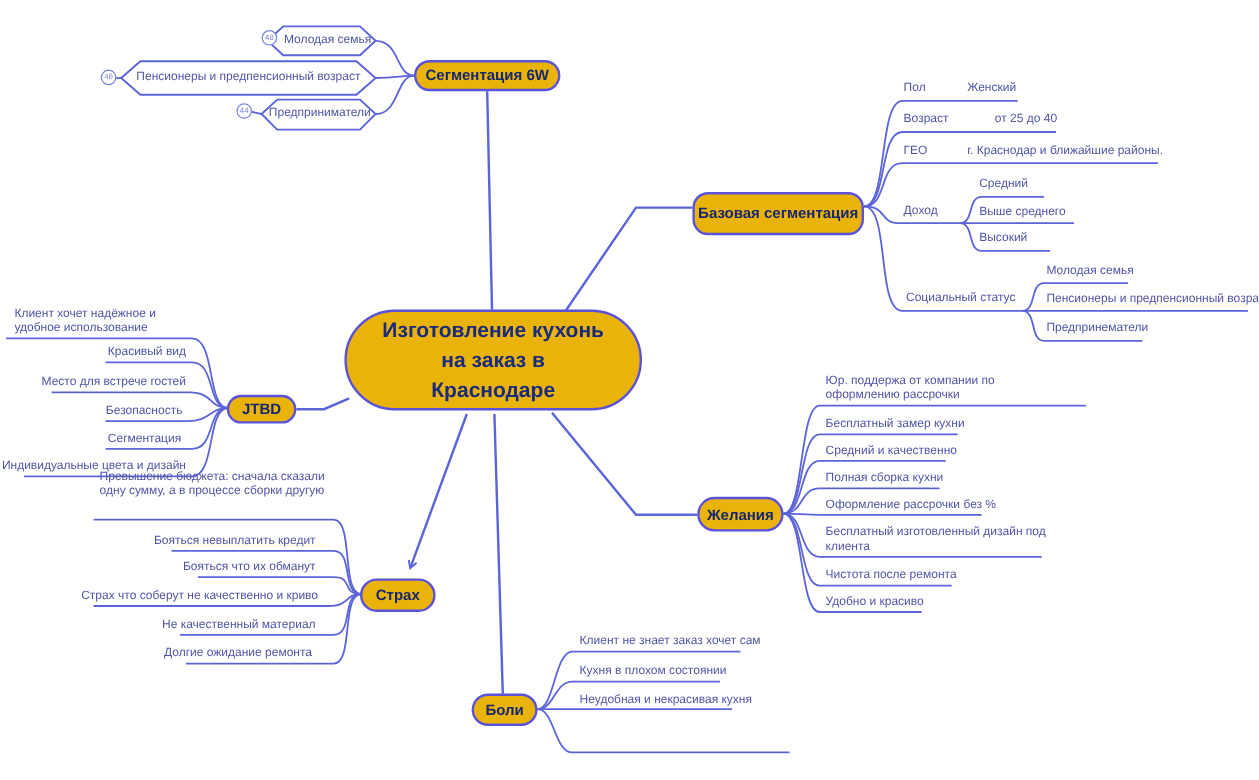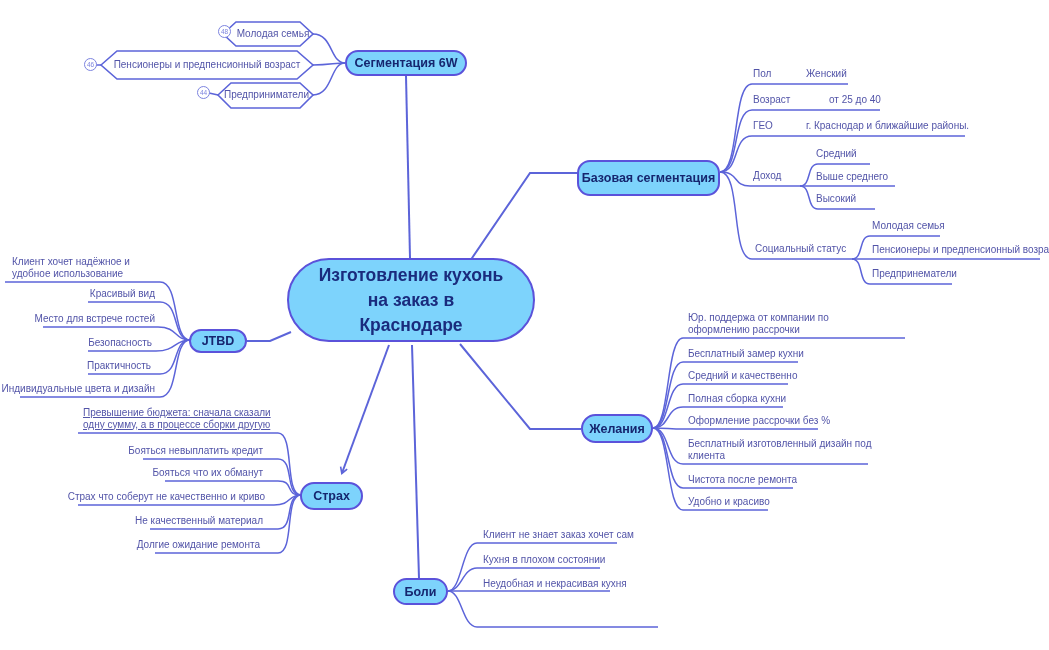--- a/index.html
+++ b/index.html
@@ -1,20 +1,20 @@
 <!DOCTYPE html>
 <html><head>
 <meta charset="utf-8">
 <style>
   html,body{margin:0;padding:0;background:#ffffff;}
   #canvas{position:relative;width:1049px;height:650px;background:#ffffff;overflow:hidden;
           font-family:"Liberation Sans",sans-serif;}
   #wires{position:absolute;left:0;top:0;z-index:0;}
   .pill{position:absolute;z-index:2;display:flex;align-items:center;justify-content:center;
-        background:#7dd3fc;border:2px solid #5B52DA;box-sizing:border-box;
+        background:#eab308;border:2px solid #5B52DA;box-sizing:border-box;
         color:#16266F;font-weight:700;text-align:left;}
   .node-label{font-size:12.5px;white-space:nowrap;}
   .central{font-size:17.5px;line-height:25px;color:#1A2B7D;flex-direction:column;}
   .leaf{position:absolute;z-index:2;font-size:10px;line-height:11.5px;color:#5254A8;}
   .nw{white-space:nowrap;}
   .leaf-r{text-align:right;padding-left:12px;}
   .hex-label{position:absolute;z-index:2;font-size:10px;color:#5254A8;text-align:center;white-space:nowrap;}
   .badge{position:absolute;z-index:3;width:13px;height:13px;border-radius:50%;
          border:1px solid #7D84DF;background:#fff;color:#7D84DF;font-size:6.5px;
          line-height:12px;text-align:center;box-sizing:border-box;}
@@ -139,24 +139,24 @@
 
   <div class="leaf nw" style="left:755px;top:243px;">Социальный статус</div>
   <div class="leaf nw" style="left:872px;top:220px;">Молодая семья</div>
   <div class="leaf nw" style="left:872px;top:244px;">Пенсионеры и предпенсионный возраст</div>
   <div class="leaf nw" style="left:872px;top:268px;">Предпринематели</div>
 
   <div class="leaf" style="left:12px;top:256px;width:152px;">Клиент хочет надёжное и удобное использование</div>
   <div class="leaf leaf-r nw" style="right:894px;top:288px;">Красивый вид</div>
   <div class="leaf leaf-r nw" style="right:894px;top:313px;">Место для встрече гостей</div>
   <div class="leaf leaf-r nw" style="right:897px;top:337px;">Безопасность</div>
-  <div class="leaf leaf-r nw" style="right:898px;top:360px;">Практичность</div>
+  <div class="leaf leaf-r nw" style="right:898px;top:360px;">Сегментация</div>
   <div class="leaf leaf-r nw" style="right:894px;top:383px;">Индивидуальные цвета и дизайн</div>
 
-  <div class="leaf" style="left:83px;top:407px;width:196px;text-decoration:underline;">Превышение бюджета: сначала сказали одну сумму, а в процессе сборки другую</div>
+  <div class="leaf" style="left:83px;top:392px;width:196px;">Превышение бюджета: сначала сказали одну сумму, а в процессе сборки другую</div>
   <div class="leaf leaf-r nw" style="right:786px;top:445px;">Бояться невыплатить кредит</div>
   <div class="leaf leaf-r nw" style="right:786px;top:467px;">Бояться что их обманут</div>
   <div class="leaf leaf-r nw" style="right:784px;top:491px;">Страх что соберут не качественно и криво</div>
   <div class="leaf leaf-r nw" style="right:786px;top:515px;">Не качественный материал</div>
   <div class="leaf leaf-r nw" style="right:789px;top:539px;">Долгие ожидание ремонта</div>
 
   <div class="leaf" style="left:688px;top:312px;width:196px;">Юр. поддержа от компании по оформлению рассрочки</div>
   <div class="leaf nw" style="left:688px;top:348px;">Бесплатный замер кухни</div>
   <div class="leaf nw" style="left:688px;top:370px;">Средний и качественно</div>
   <div class="leaf nw" style="left:688px;top:393px;">Полная сборка кухни</div>

